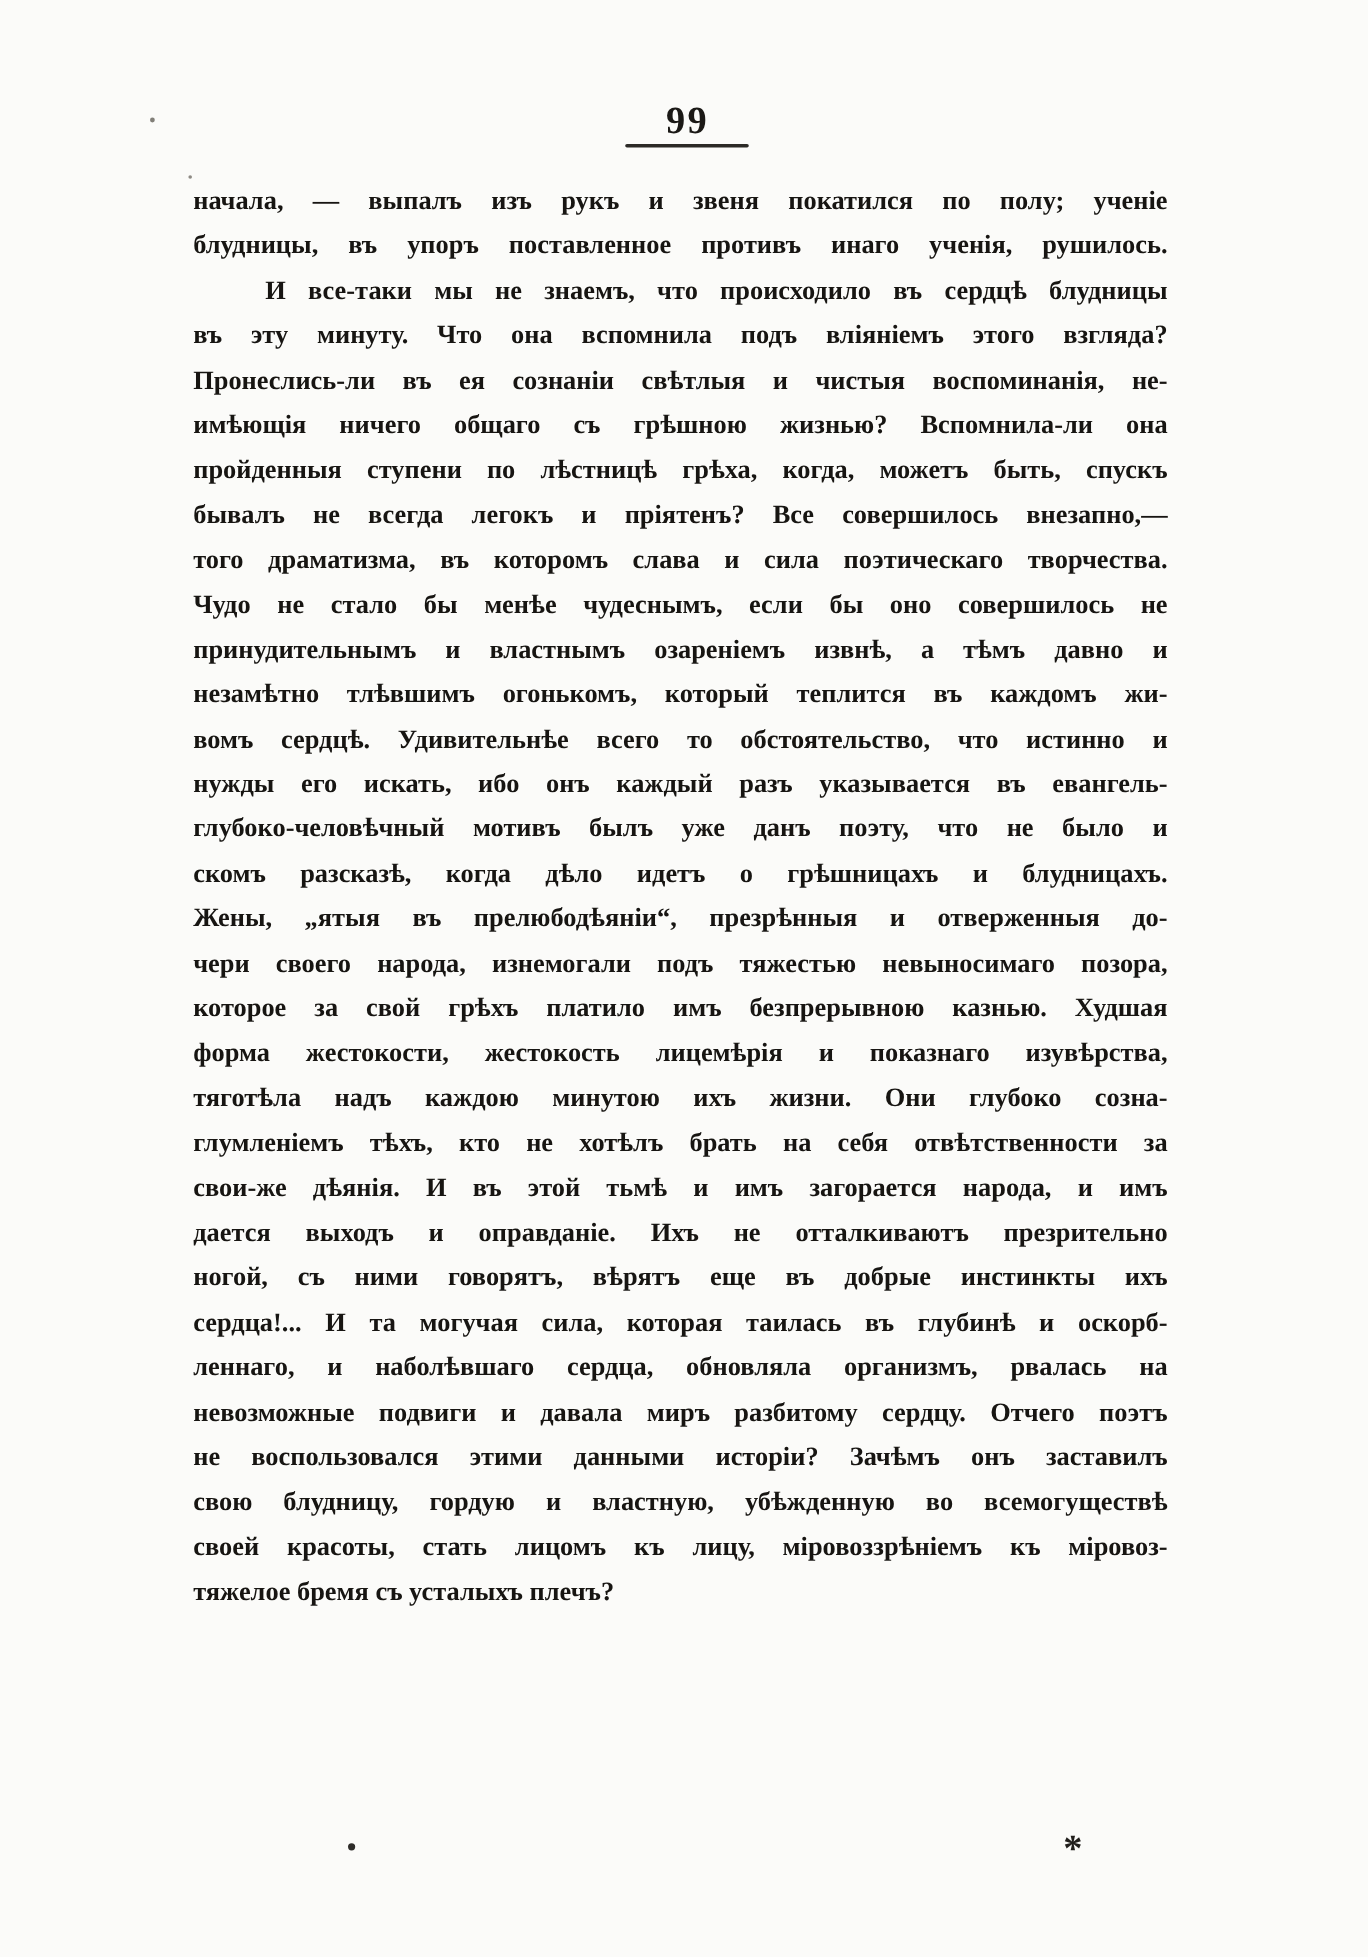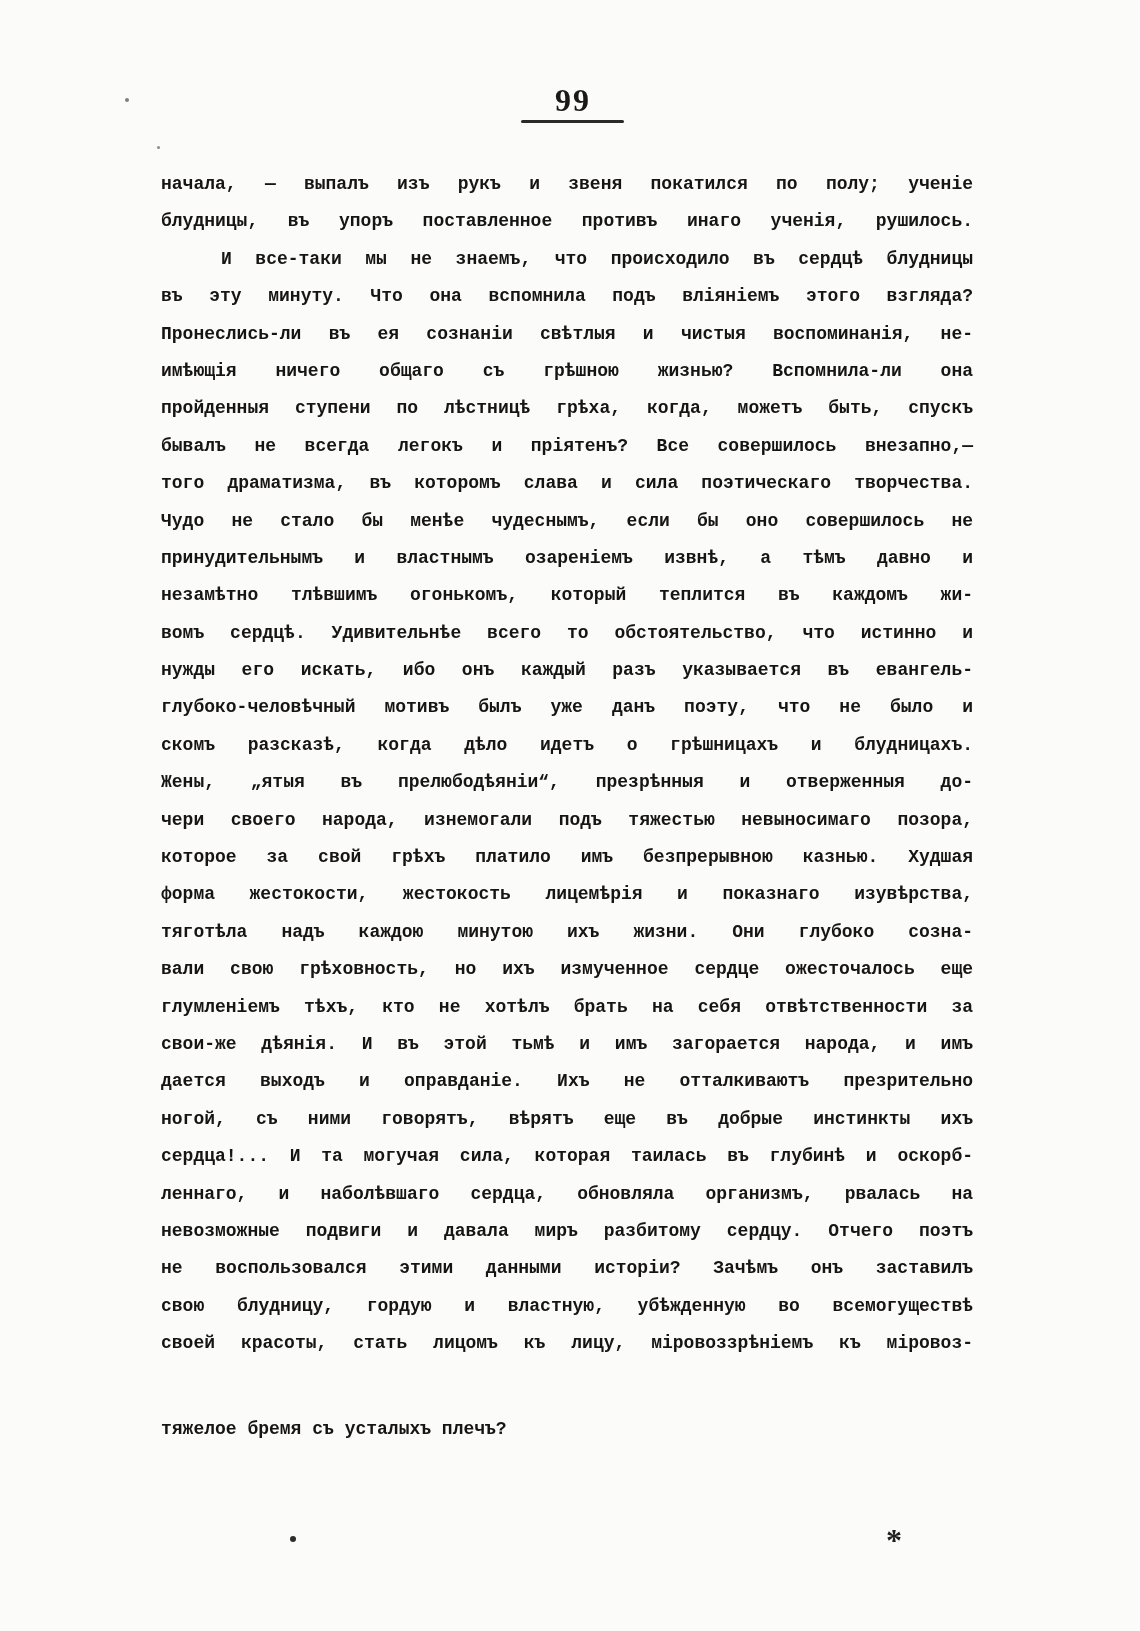--- a/index.html
+++ b/index.html
@@ -25,35 +25,34 @@
   .pagenum-rule {
     position: absolute;
     top: 120px; left: 521px;
     width: 103px; height: 3px;
     background: #2c2a27;
     border-radius: 2px;
   }
 
   .text-block {
     position: absolute;
-    top: 166px; left: 161px;
+    top: 148px; left: 161px;
     width: 812px;
-    font-size: 18px;
+    font-size: 22px;
     font-weight: 700;
     line-height: 37.4px;
-    font-family: Liberation Mono, monospace;
   }
   .line {
     height: 37.4px;
     text-align: justify;
     text-align-last: justify;
     white-space: normal;
   }
   .line.indent { padding-left: 60px; }
-  .line.last { text-align-last: left; margin-top: 48px; }
+  .line.last { text-align-last: left; }
 
   .speck-a {
     position: absolute; left: 125px; top: 98px;
     width: 4px; height: 4px; border-radius: 50%;
     background: #6b6862; opacity: .85;
   }
   .speck-b {
     position: absolute; left: 157px; top: 146px;
     width: 3px; height: 3px; border-radius: 50%;
     background: #8d8a84;
@@ -96,21 +95,20 @@
     <div class="line">незамѣтно тлѣвшимъ огонькомъ, который теплится въ каждомъ жи-</div>
     <div class="line">вомъ сердцѣ. Удивительнѣе всего то обстоятельство, что истинно и</div>
     <div class="line">нужды его искать, ибо онъ каждый разъ указывается въ евангель-</div>
     <div class="line">глубоко-человѣчный мотивъ былъ уже данъ поэту, что не было и</div>
     <div class="line">скомъ разсказѣ, когда дѣло идетъ о грѣшницахъ и блудницахъ.</div>
     <div class="line">Жены, „ятыя въ прелюбодѣяніи“, презрѣнныя и отверженныя до-</div>
     <div class="line">чери своего народа, изнемогали подъ тяжестью невыносимаго позора,</div>
     <div class="line">которое за свой грѣхъ платило имъ безпрерывною казнью. Худшая</div>
     <div class="line">форма жестокости, жестокость лицемѣрія и показнаго изувѣрства,</div>
     <div class="line">тяготѣла надъ каждою минутою ихъ жизни. Они глубоко созна-</div>
-    <div class="line">вали свою грѣховность, но ихъ измученное сердце ожесточалось еще</div>
     <div class="line">глумленіемъ тѣхъ, кто не хотѣлъ брать на себя отвѣтственности за</div>
     <div class="line">свои-же дѣянія. И въ этой тьмѣ и имъ загорается народа, и имъ</div>
     <div class="line">дается выходъ и оправданіе. Ихъ не отталкиваютъ презрительно</div>
     <div class="line">ногой, съ ними говорятъ, вѣрятъ еще въ добрые инстинкты ихъ</div>
     <div class="line">сердца!... И та могучая сила, которая таилась въ глубинѣ и оскорб-</div>
     <div class="line">леннаго, и наболѣвшаго сердца, обновляла организмъ, рвалась на</div>
     <div class="line">невозможные подвиги и давала миръ разбитому сердцу. Отчего поэтъ</div>
     <div class="line">не воспользовался этими данными исторіи? Зачѣмъ онъ заставилъ</div>
     <div class="line">свою блудницу, гордую и властную, убѣжденную во всемогуществѣ</div>
     <div class="line">своей красоты, стать лицомъ къ лицу, міровоззрѣніемъ къ міровоз-</div>

